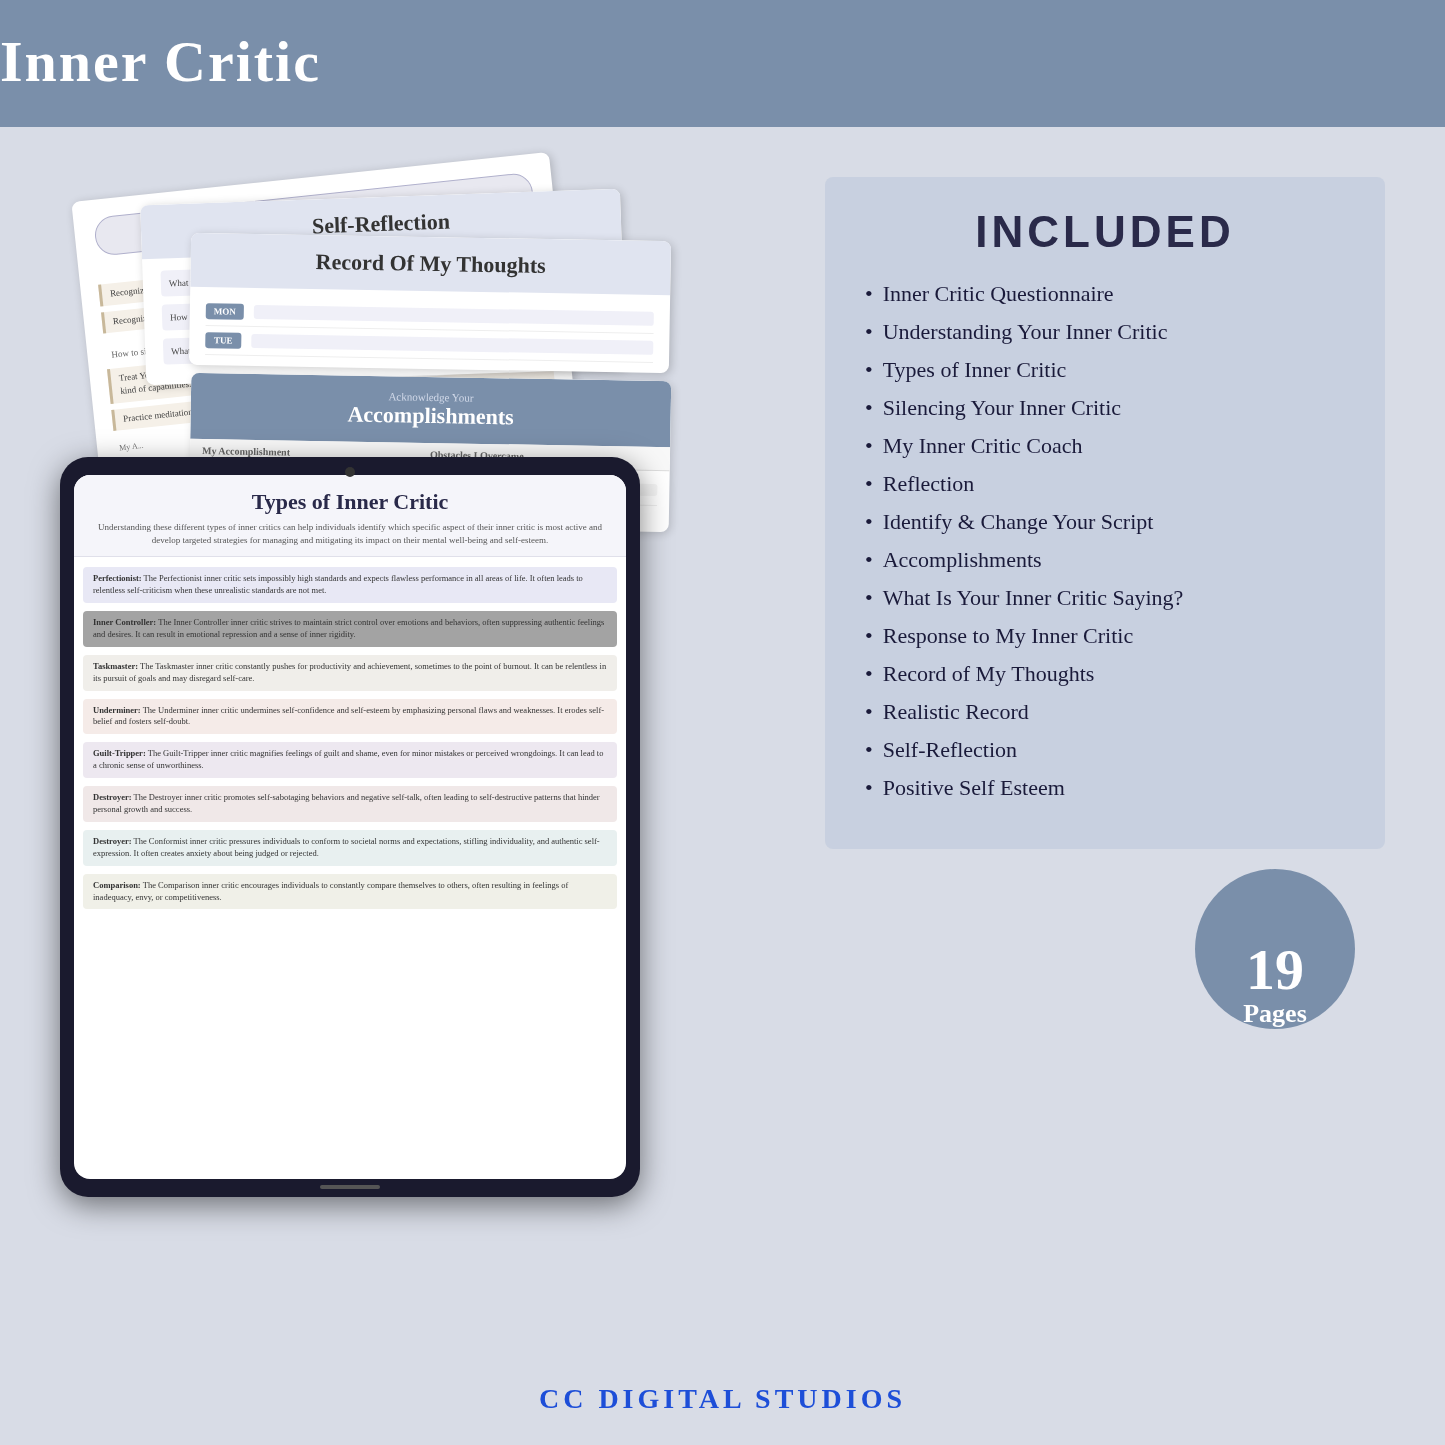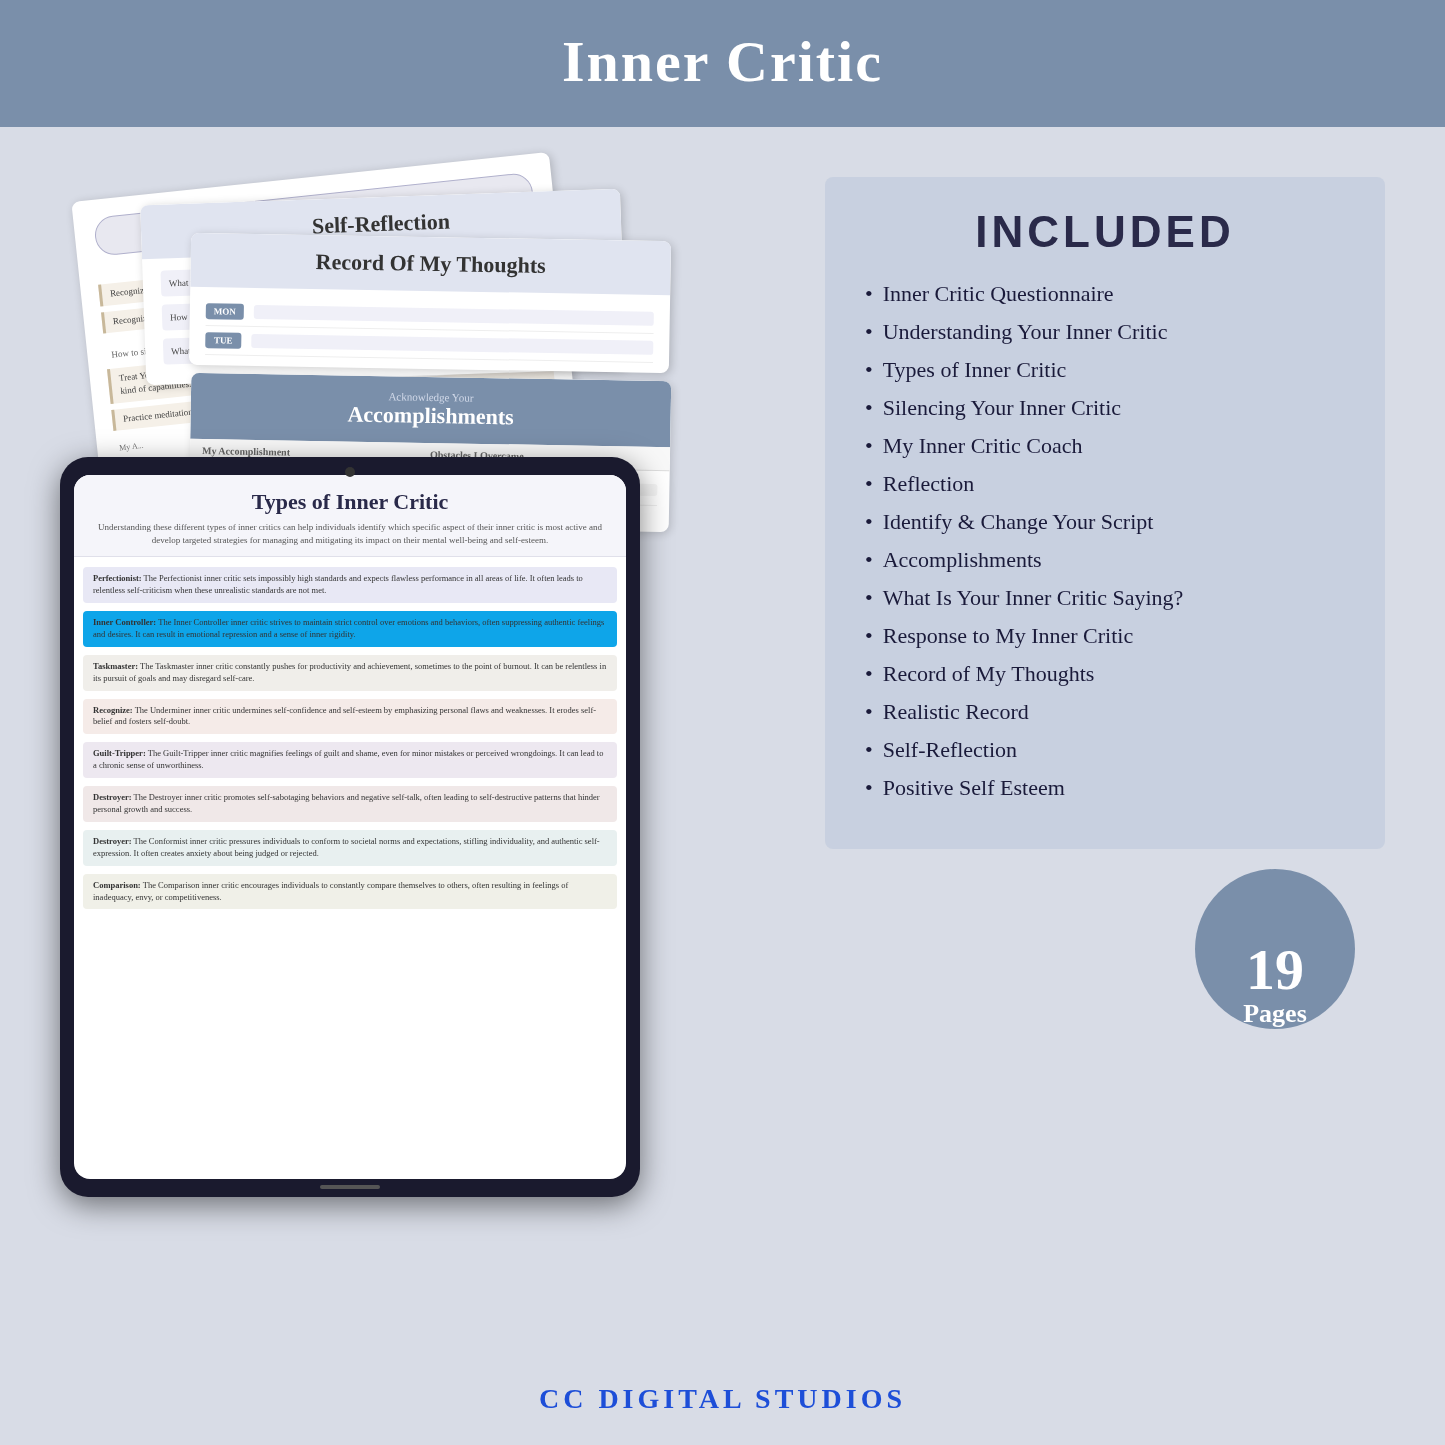--- a/index.html
+++ b/index.html
@@ -10,22 +10,21 @@
       background-color: #d8dce6;
       font-family: 'Georgia', serif;
       overflow: hidden;
       position: relative;
     }
 
     
     .header {
       background-color: #7a8faa;
       width: 100%;
-      padding: 28px 12px 32px;
-      text-align: center;
+      padding: 28px 0 32px;
     }
 
     .header-title {
       color: #ffffff;
       font-size: 58px;
       font-weight: bold;
       font-family: 'Georgia', serif;
       letter-spacing: 2px;
     }
 
@@ -265,21 +264,21 @@
     .critic-type {
       margin-bottom: 8px;
       padding: 6px 10px;
       border-radius: 4px;
       font-size: 8.5px;
       line-height: 1.4;
       color: #333;
     }
 
     .critic-type.perfectionist { background: #e8e8f5; }
-    .critic-type.controller { background: #0ea5e9; }
+    .critic-type.controller { background: #a3a3a3; }
     .critic-type.taskmaster { background: #f0eeea; }
     .critic-type.underminer { background: #f5ebe8; }
     .critic-type.destroyer { background: #f0e8e8; }
     .critic-type.guilt { background: #ede8f0; }
     .critic-type.conformist { background: #e8f0f0; }
     .critic-type.comparison { background: #f0f0e8; }
 
     .critic-type strong { font-weight: bold; }
 
     
@@ -471,21 +470,21 @@
           </div>
           <div class="critic-type controller">
             <strong>Inner Controller:</strong>
             <span>The Inner Controller inner critic strives to maintain strict control over emotions and behaviors, often suppressing authentic feelings and desires. It can result in emotional repression and a sense of inner rigidity.</span>
           </div>
           <div class="critic-type taskmaster">
             <strong>Taskmaster:</strong>
             <span>The Taskmaster inner critic constantly pushes for productivity and achievement, sometimes to the point of burnout. It can be relentless in its pursuit of goals and may disregard self-care.</span>
           </div>
           <div class="critic-type underminer">
-            <strong>Recognize:</strong>
+            <strong>Underminer:</strong>
             <span>The Underminer inner critic undermines self-confidence and self-esteem by emphasizing personal flaws and weaknesses. It erodes self-belief and fosters self-doubt.</span>
           </div>
           <div class="critic-type guilt">
             <strong>Guilt-Tripper:</strong>
             <span>The Guilt-Tripper inner critic magnifies feelings of guilt and shame, even for minor mistakes or perceived wrongdoings. It can lead to a chronic sense of unworthiness.</span>
           </div>
           <div class="critic-type destroyer">
             <strong>Destroyer:</strong>
             <span>The Destroyer inner critic promotes self-sabotaging behaviors and negative self-talk, often leading to self-destructive patterns that hinder personal growth and success.</span>
           </div>

